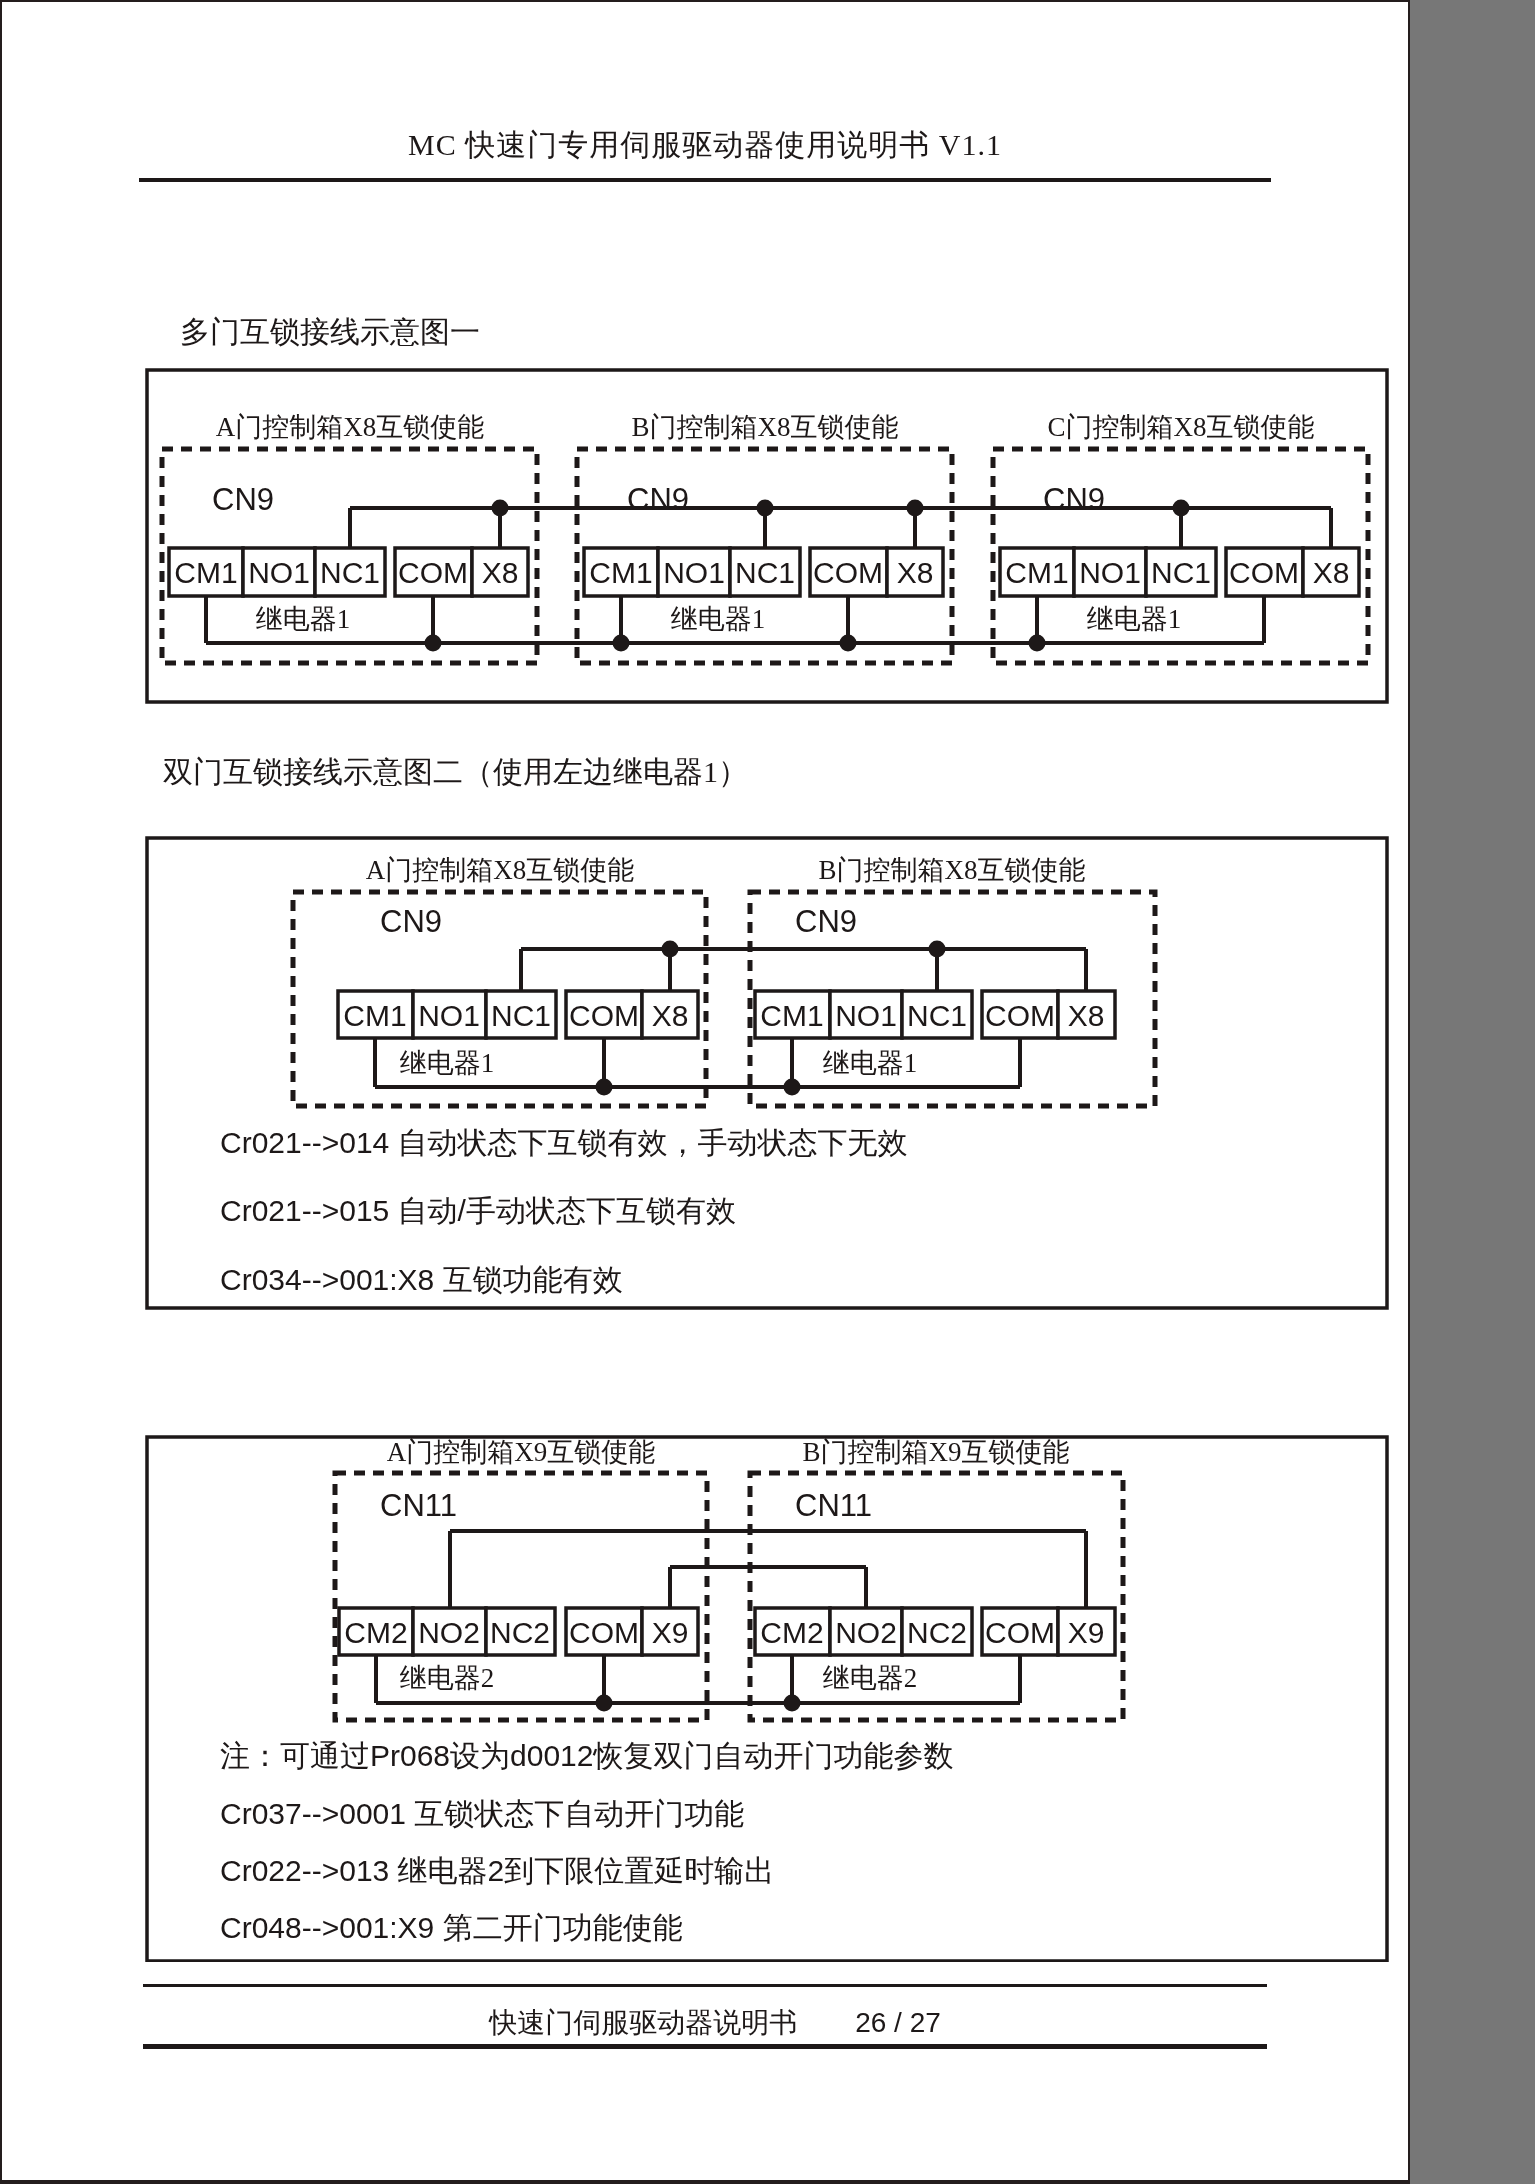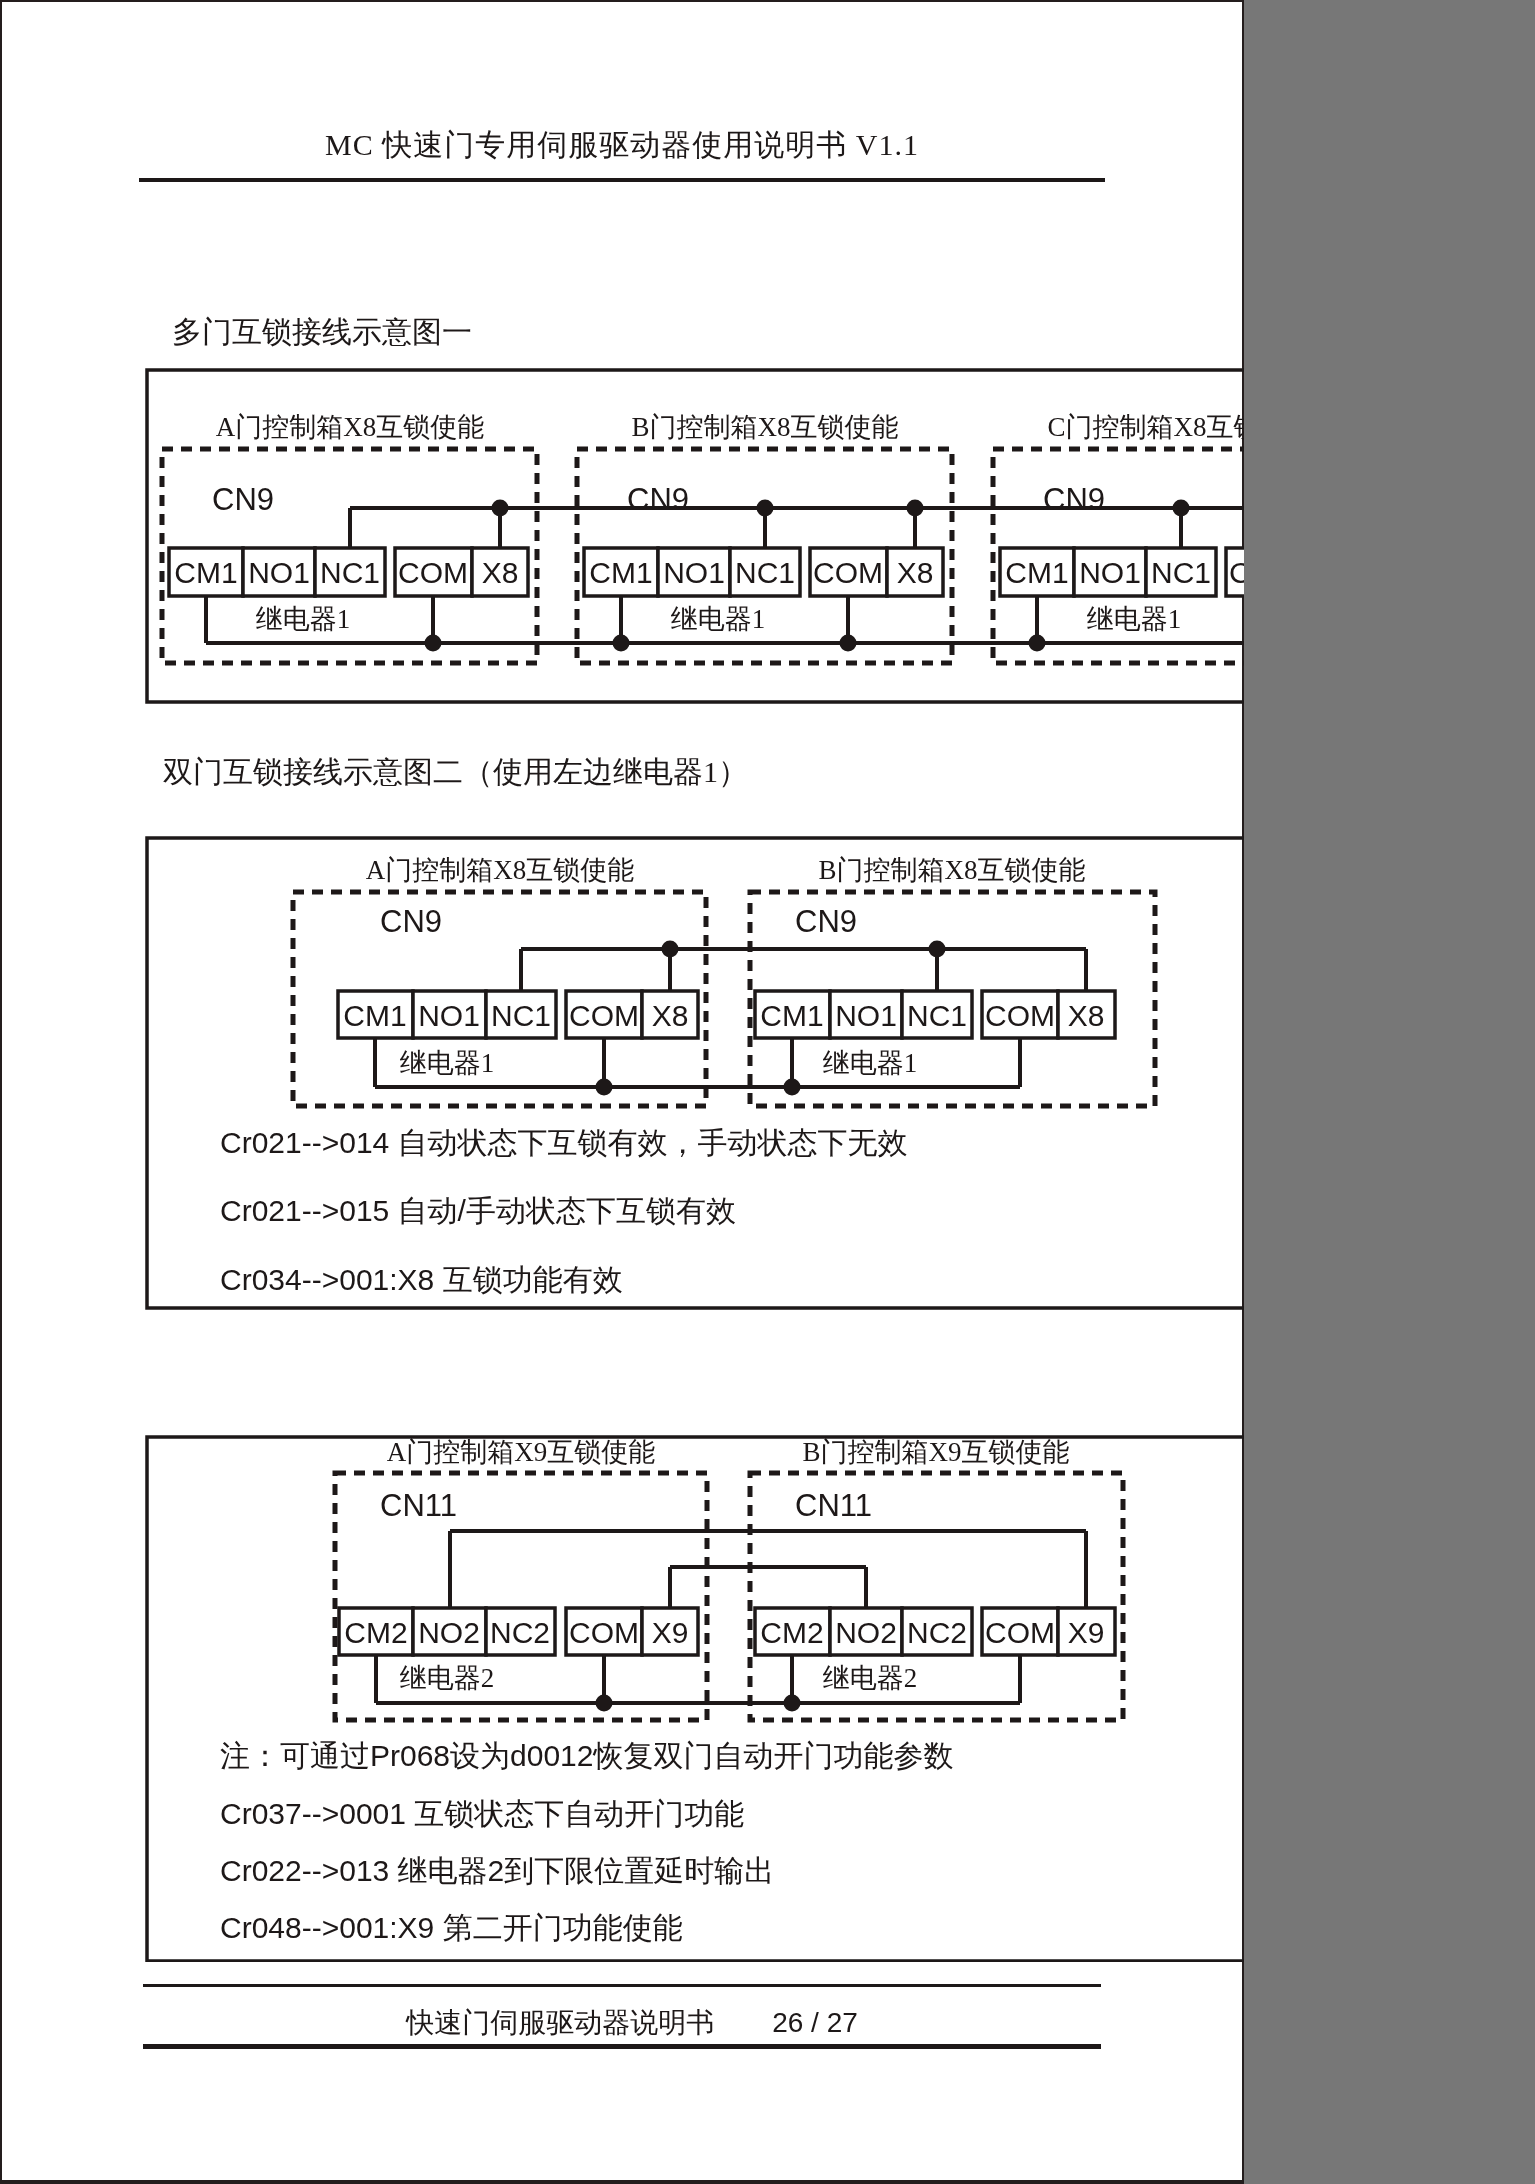--- a/index.html
+++ b/index.html
@@ -1,28 +1,28 @@
 <!DOCTYPE html>
 <html><head>
 <meta charset="utf-8">
 <style>
   html,body{margin:0;padding:0;background:#777;}
-  .page{position:relative;width:1244px;height:2184px;background:#ffffff;
+  .page{position:relative;width:1410px;height:2184px;background:#ffffff;
         font-family:"Liberation Serif",serif;color:#1d1818;overflow:hidden;
         border:0;box-sizing:border-box;}
   .page-frame{position:absolute;inset:0;border-style:solid;border-color:#241d1d;
         border-width:2px 2px 4px 2px;pointer-events:none;}
   .abs{position:absolute;}
   .header-title{left:0;right:0;top:128px;text-align:center;font-size:30px;line-height:34px;
         letter-spacing:1px;}
   .rule{background:#1d1818;}
   .header-rule{left:139px;right:139px;top:178px;height:4px;}
   .section-title{left:158px;top:236px;font-size:40px;line-height:44px;font-weight:700;}
   .diag-title{font-size:30px;line-height:36px;}
-  .d1-title{left:172px;top:314px;}
+  .d1-title{left:180px;top:314px;}
   .d2-title{left:163px;top:754px;}
   .d3-title{left:163px;top:1394px;}
   .footer-rule-top{left:143px;right:143px;top:1984px;height:3px;}
   .footer-rule-bottom{left:143px;right:143px;top:2044px;height:5px;}
   .footer-text{left:0;right:0;top:2006px;text-align:center;font-size:28px;line-height:34px;
         padding-left:20px;font-family:"Liberation Sans",serif;}
   .footer-text .gap{display:inline-block;width:58px;}
   svg{position:absolute;}
   svg .wire{stroke:#1d1818;stroke-width:4;fill:none;}
   svg .cell{stroke:#1d1818;stroke-width:3.5;fill:#ffffff;}

